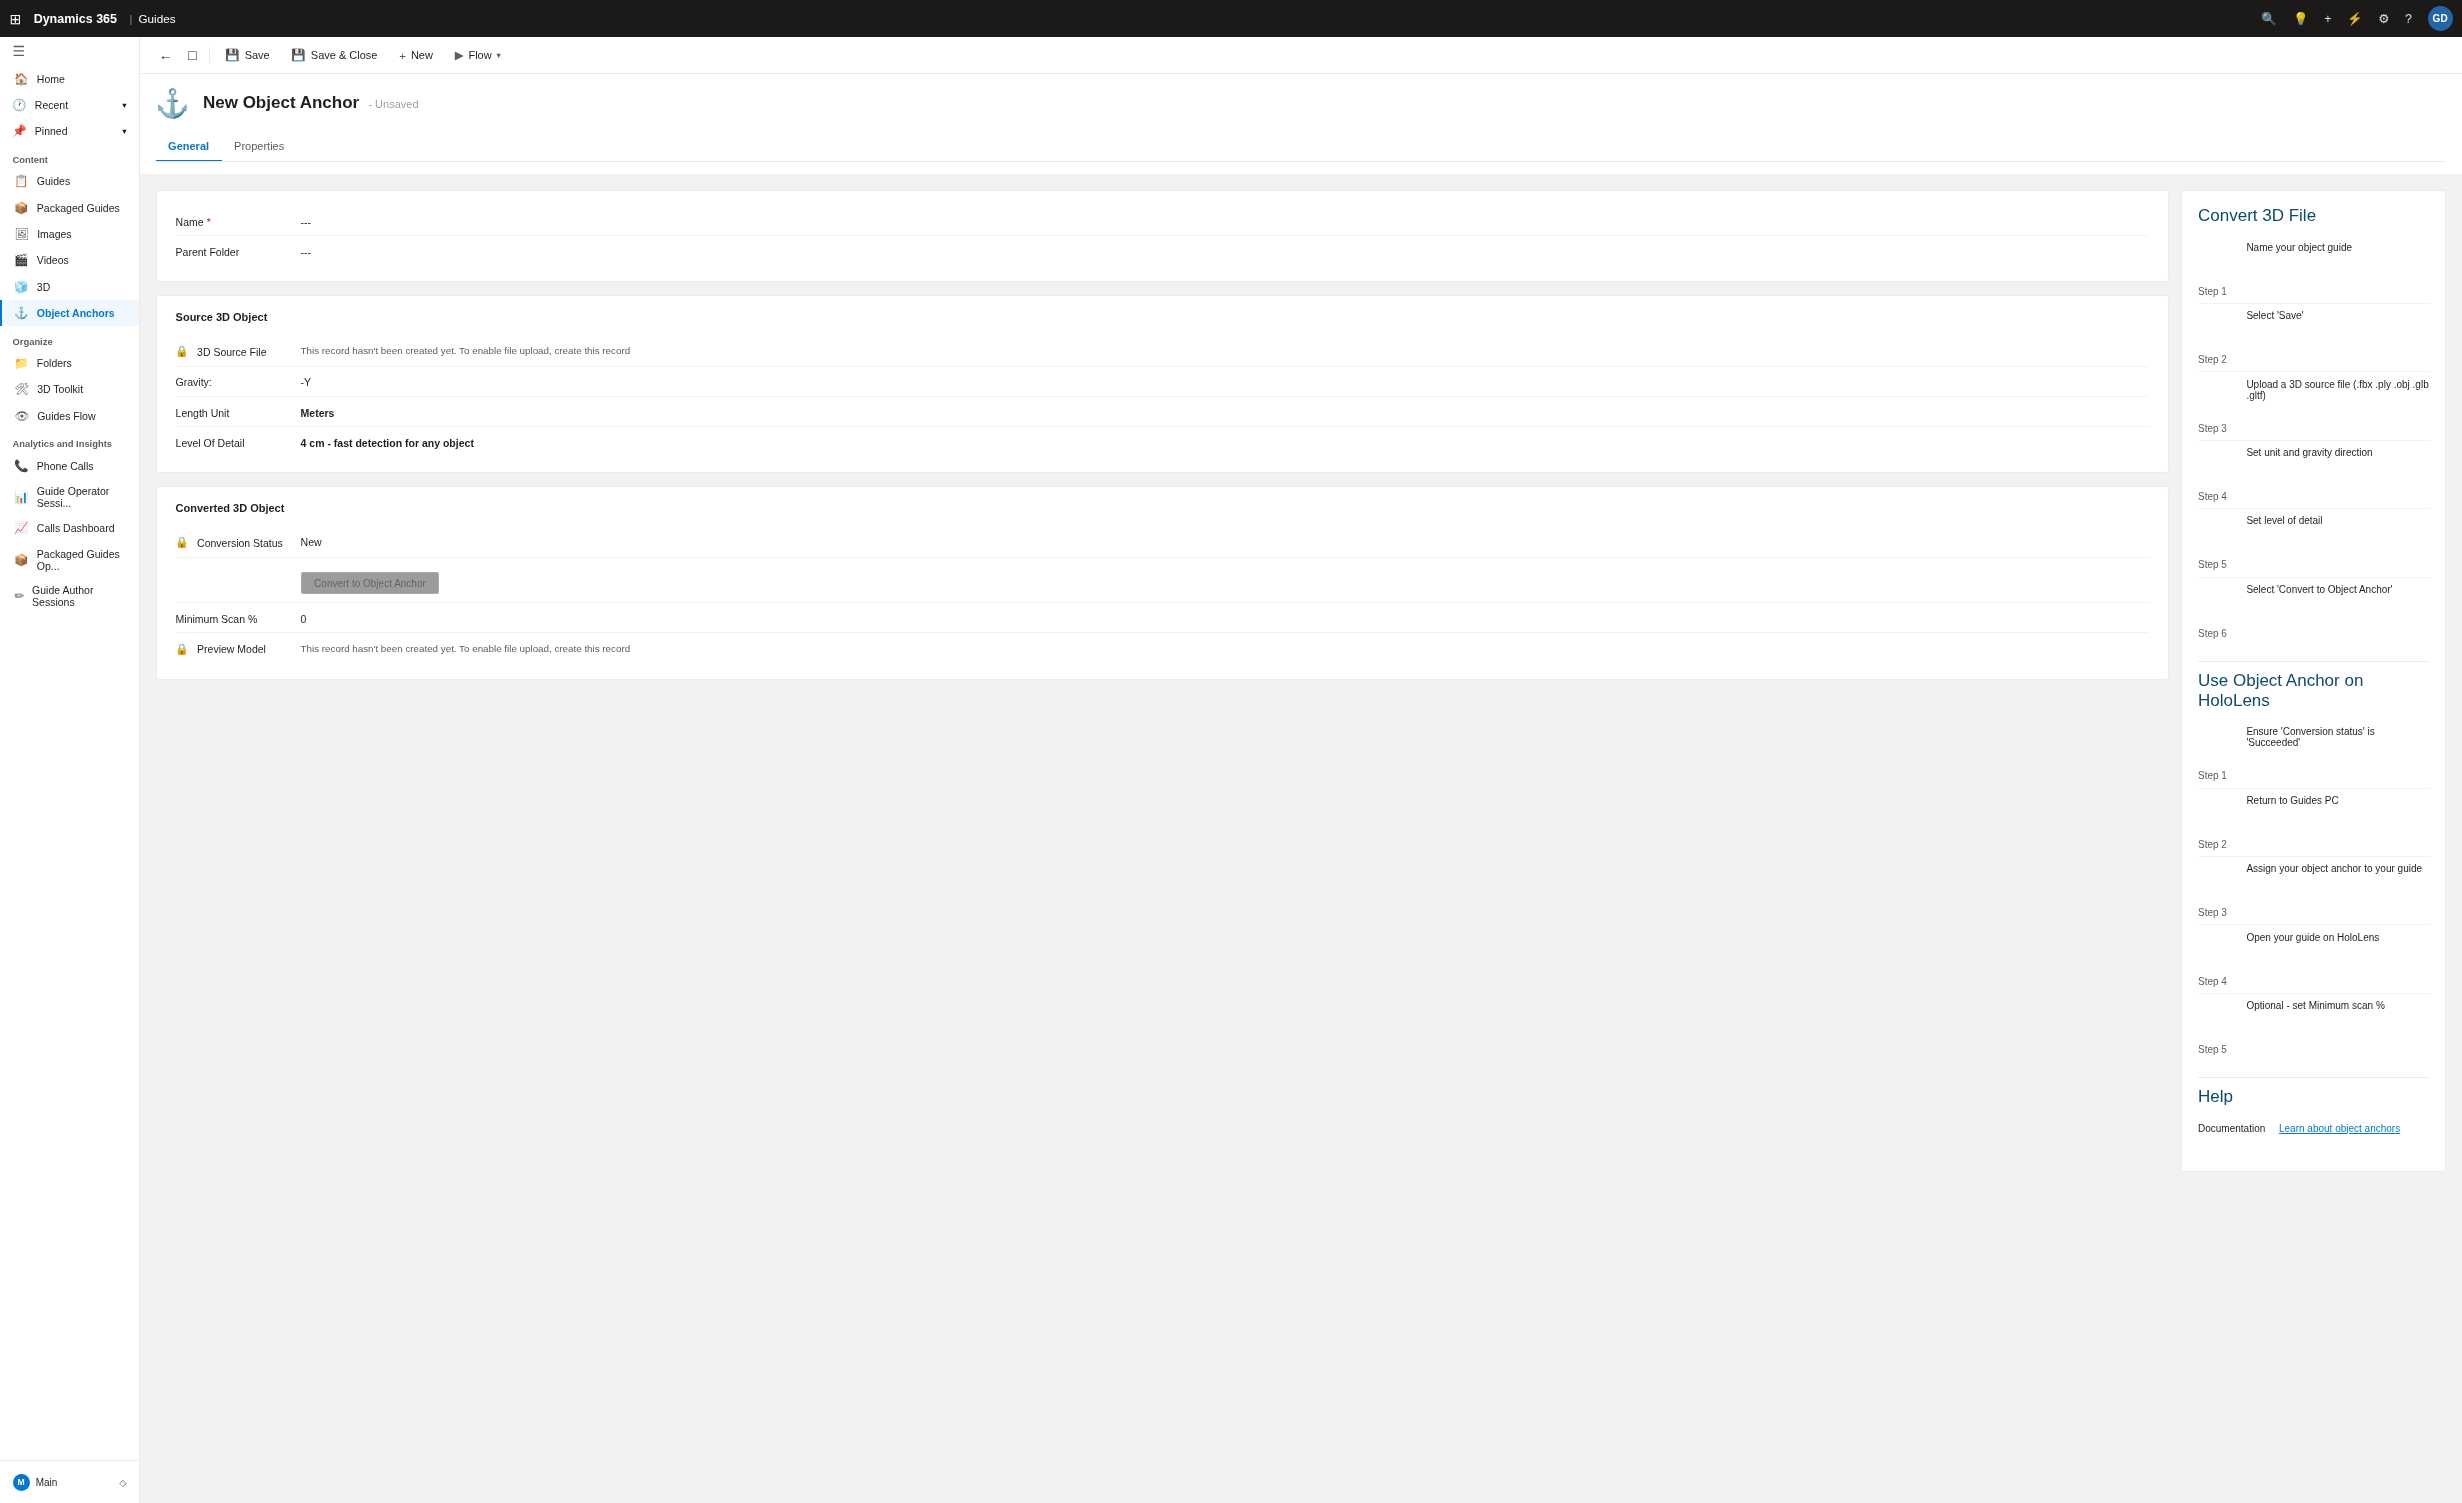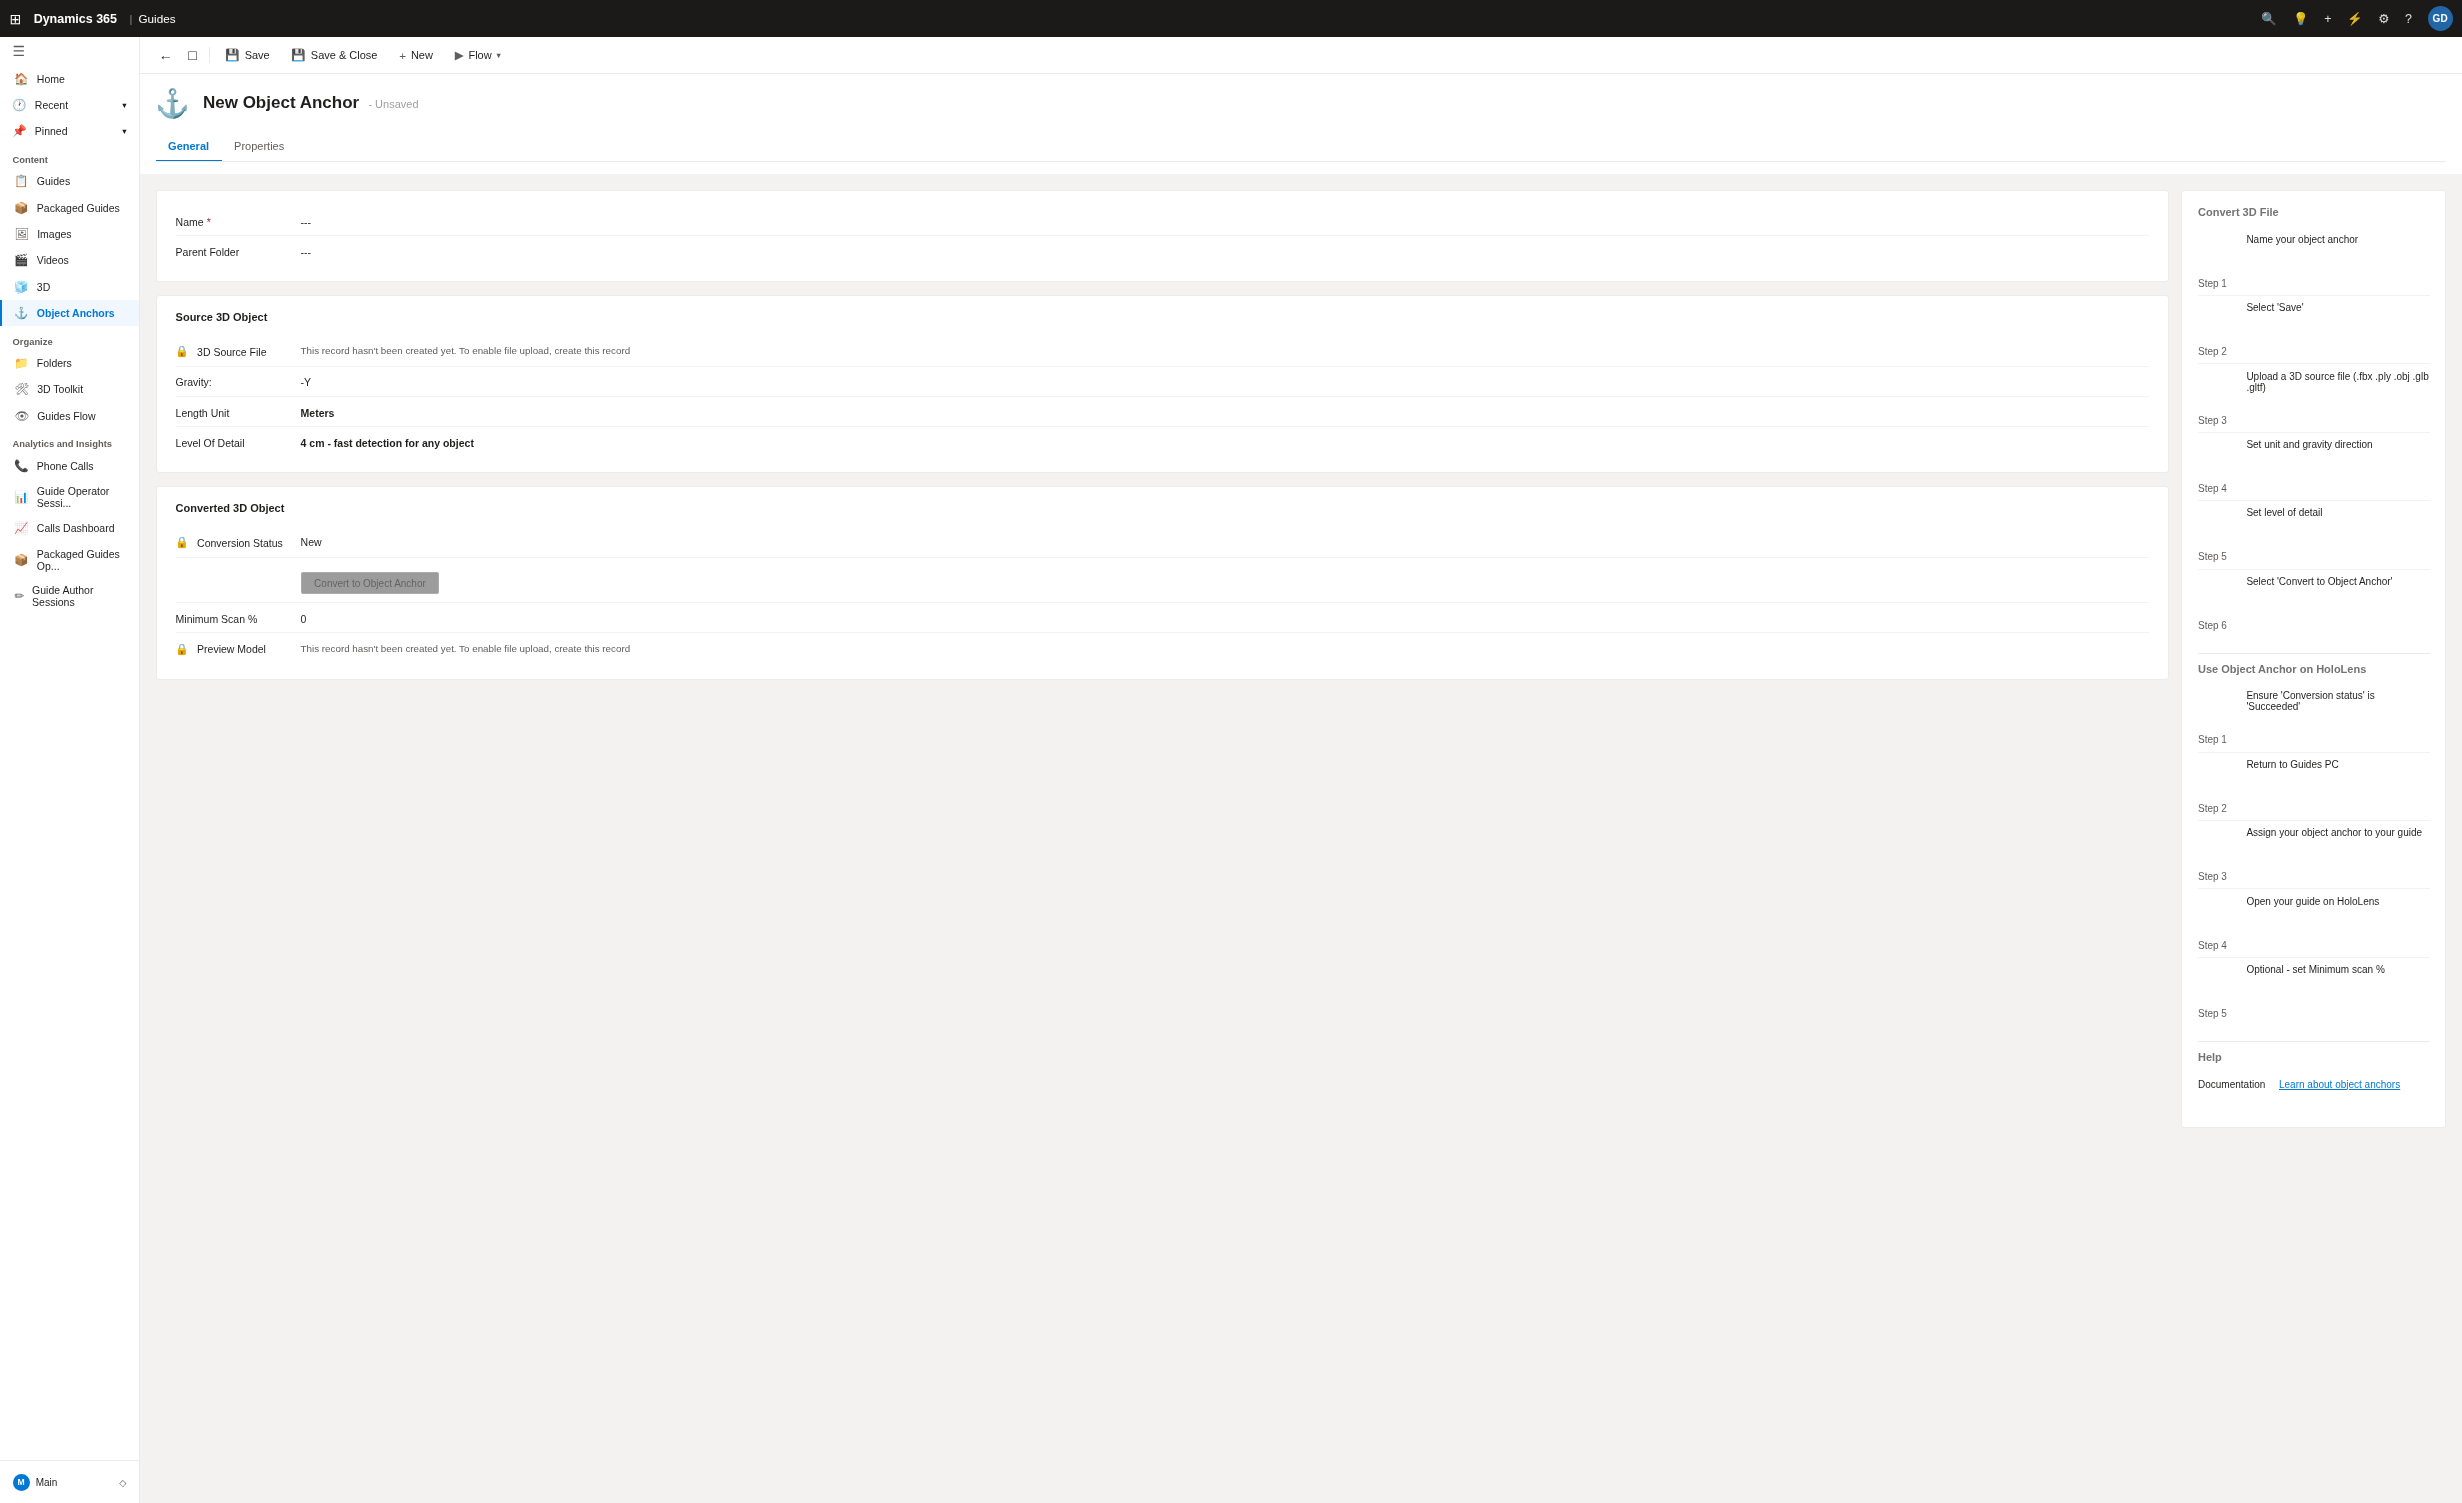--- a/index.html
+++ b/index.html
@@ -127,21 +127,21 @@
     .right-panel {
       width: 265px;
       flex-shrink: 0;
       background: #fff;
       border: 0.8px solid #edebe9;
       border-radius: 3.1px;
       padding: 15.6px;
       align-self: flex-start;
     }
     .right-panel-section { margin-bottom: 15.6px; }
-    .right-panel-title { font-size: 11px; font-weight: 700; color: #737373; margin-bottom: 9.4px; }
+    .right-panel-title { font-size: 17px; font-weight: 400; color: #0c4a6e; margin-bottom: 9.4px; }
     .step-row { display: flex; gap: 9.4px; padding: 6.2px 0; border-bottom: 0.8px solid #f3f2f1; font-size: 10px; }
     .step-row:last-child { border-bottom: none; }
     .step-label { width: 39px; color: #605e5c; flex-shrink: 0; margin-top: 44px; }
     .step-desc { color: #201f1e; flex: 1; }
     .help-row { display: flex; gap: 3px; padding: 6.2px 0; font-size: 10px; }
     .help-label { width: 78px; color: #201f1e; flex-shrink: 0; }
     .help-link { color: #0078d4; text-decoration: underline; cursor: pointer; }
     .right-panel-divider { border: none; border-top: 0.8px solid #edebe9; margin: 9.4px 0; }
 
     
@@ -380,21 +380,21 @@
 
       </div>
 
       <div class="right-panel">
 
         <div class="right-panel-section">
           <div class="right-panel-title">Convert 3D File</div>
           <div id="convert-steps">
               <div class="step-row">
                 <div class="step-label">Step 1</div>
-                <div class="step-desc">Name your object anchor</div>
+                <div class="step-desc">Name your object guide</div>
               </div>
               <div class="step-row">
                 <div class="step-label">Step 2</div>
                 <div class="step-desc">Select 'Save'</div>
               </div>
               <div class="step-row">
                 <div class="step-label">Step 3</div>
                 <div class="step-desc">Upload a 3D source file (.fbx .ply .obj .glb .gltf)</div>
               </div>
               <div class="step-row">

